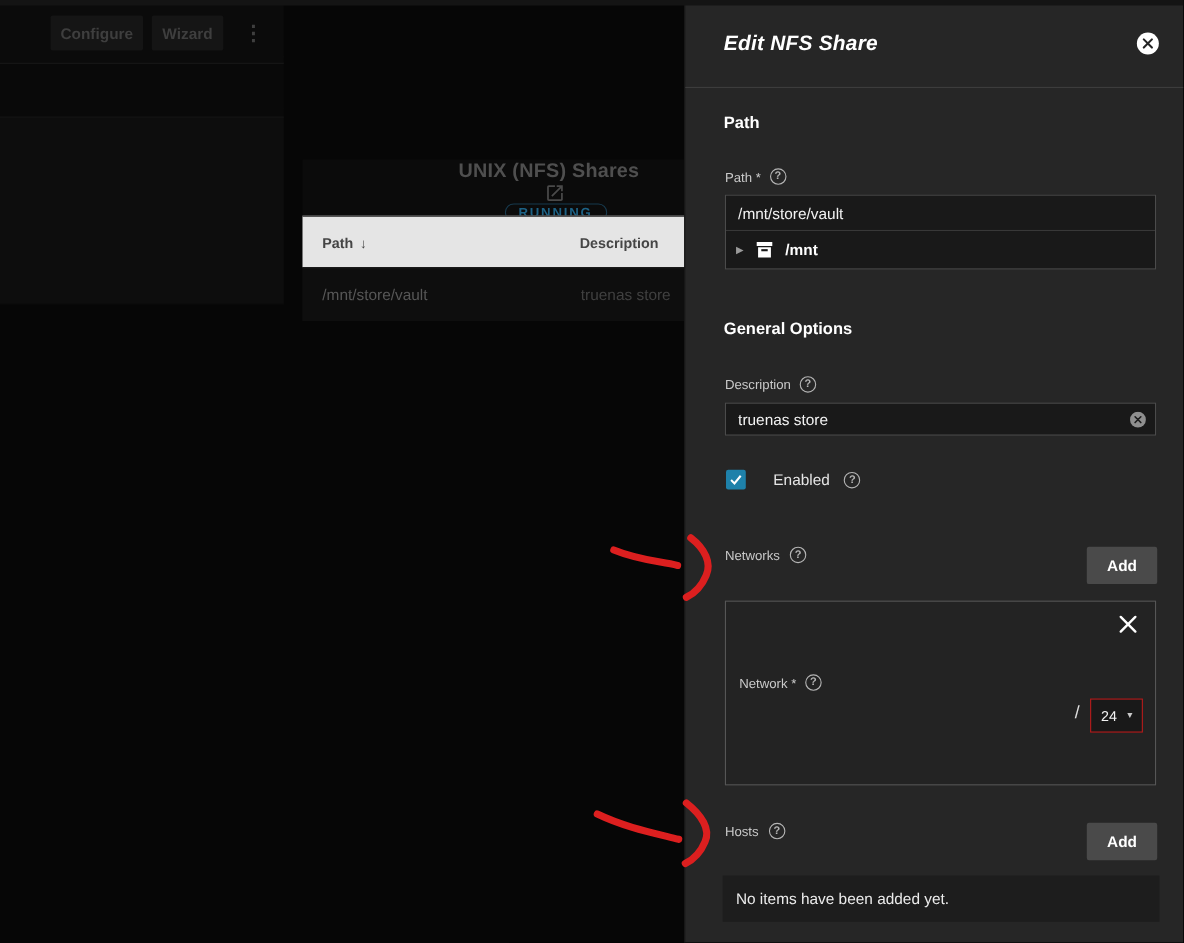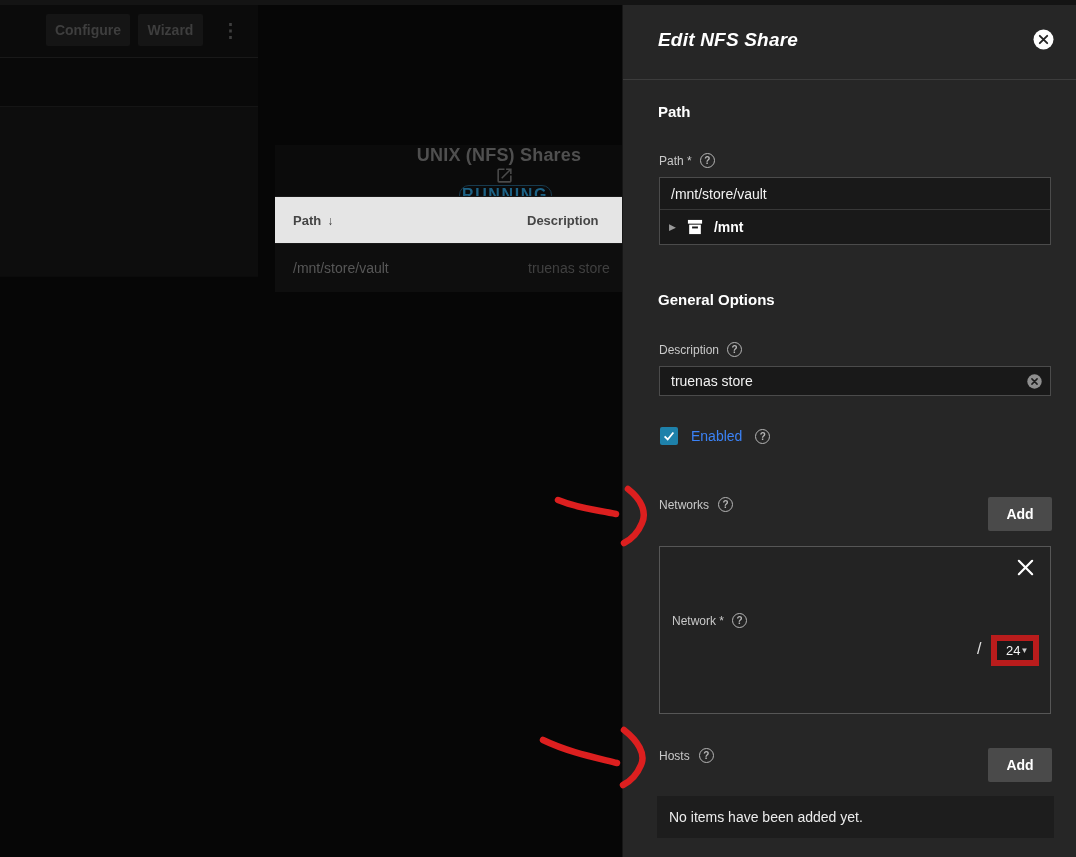--- a/index.html
+++ b/index.html
@@ -38,21 +38,21 @@
   .config-header { height:49px; background:#090909; }
   .config-body { height:170px; background:#0d0d0d; border-top:1px solid #151515; }
 
   .nfs-card { left:275px; top:145px; width:430px; height:147px; }
   .nfs-title-row { height:51px; display:flex; align-items:center; padding-left:18px;flex-direction:column; }
   .nfs-title { color:#4f4f4f; font-size:18px; font-weight:bold; letter-spacing:.2px; }
   .ext-link { margin-left:11px; color:#4a4a4a; display:flex; }
   .status-badge {
     margin-left:12px; display:flex; align-items:center; justify-content:center;
     width:93px; height:30px; border:1px solid #173a4e; border-radius:16px;
-    color:#1d6285; font-size:16px; font-weight:bold; letter-spacing:1.6px; cursor:pointer;
+    color:#1d6285; font-size:12px; font-weight:bold; letter-spacing:1.6px; cursor:pointer;
   }
   .nfs-header-row { height:47px; background:#e5e5e5; color:#454545; font-size:13px; font-weight:bold; }
   .nfs-col-path { position:absolute; left:18px; line-height:47px; cursor:pointer; }
   .sort-arrow { font-weight:normal; font-size:12px; margin-left:6px; color:#3f3f3f; }
   .nfs-col-desc { position:absolute; left:252px; line-height:47px; }
   .nfs-data-row { height:49px; background:#0e0e0e; font-size:14px; cursor:pointer; }
   .nfs-cell-path { position:absolute; left:18px; line-height:49px; color:#575757; }
   .nfs-cell-desc { position:absolute; left:253px; line-height:49px; color:#404040; }
 
   
@@ -91,37 +91,37 @@
 
   .desc-wrap { position:absolute; left:36px; top:366px; width:392px; height:30px;
                background:#191919; border:1px solid #4b4b4b;
                display:flex; align-items:center; }
   .desc-wrap input { flex:1; height:100%; background:none; border:none; }
   .clear-btn { margin-right:8px; }
 
   .enabled-row { position:absolute; left:37px; top:427px; display:flex; align-items:center; gap:13px; }
   .checkbox { width:18px; height:18px; border-radius:2px; display:flex;
               align-items:center; justify-content:center; cursor:pointer; }
-  .enabled-label { color:#3b82f6; font-size:14px; }
+  .enabled-label { color:#e5e5e5; font-size:14px;margin-left:12px; }
 
   .list-header-row { position:absolute; left:36px; width:393px; height:34px;
                      display:flex; align-items:flex-start; justify-content:space-between; }
   .list-label { display:flex; align-items:center; gap:9px; color:#c9c9c9; font-size:12px; }
   .add-btn { width:64px; height:34px; background:#4a4a4a; border:none; border-radius:2px;
              color:#fff; font-size:14px; font-weight:bold; cursor:pointer; }
 
   .network-card { position:absolute; left:36px; top:546px; width:392px; height:168px;
                   background:#232323; border:1px solid #565656; }
   .network-card .remove-btn { position:absolute; right:15px; top:11px; }
   .net-label { position:absolute; left:12px; top:66px; display:flex; align-items:center;
                gap:8px; color:#c9c9c9; font-size:12px; }
   .net-input { position:absolute; left:12px; top:88px; width:297px; height:31px; }
   .net-slash { position:absolute; left:317px; top:93px; color:#e0e0e0; font-size:16px; }
   .net-select { position:absolute; left:331px; top:88px; width:48px; height:31px;
-                background:#191919; border:6px solid #b91c1c; display:flex; align-items:center;
+                background:#191919; border:1px solid #b91c1c; display:flex; align-items:center;
                 justify-content:space-between; padding:0 7px 0 9px; cursor:pointer; }
   .net-select .val { color:#f2f2f2; font-size:13px; }
   .net-select .caret { color:#c9c9c9; font-size:8px; }
 
   .empty-card { position:absolute; left:34px; top:796px; width:397px; height:42px;
                 background:#1d1d1d; display:flex; align-items:center; padding-left:12px;
                 color:#ececec; font-size:14px; }
 
   
   .annotations { position:absolute; left:0; top:0; width:1076px; height:857px;

